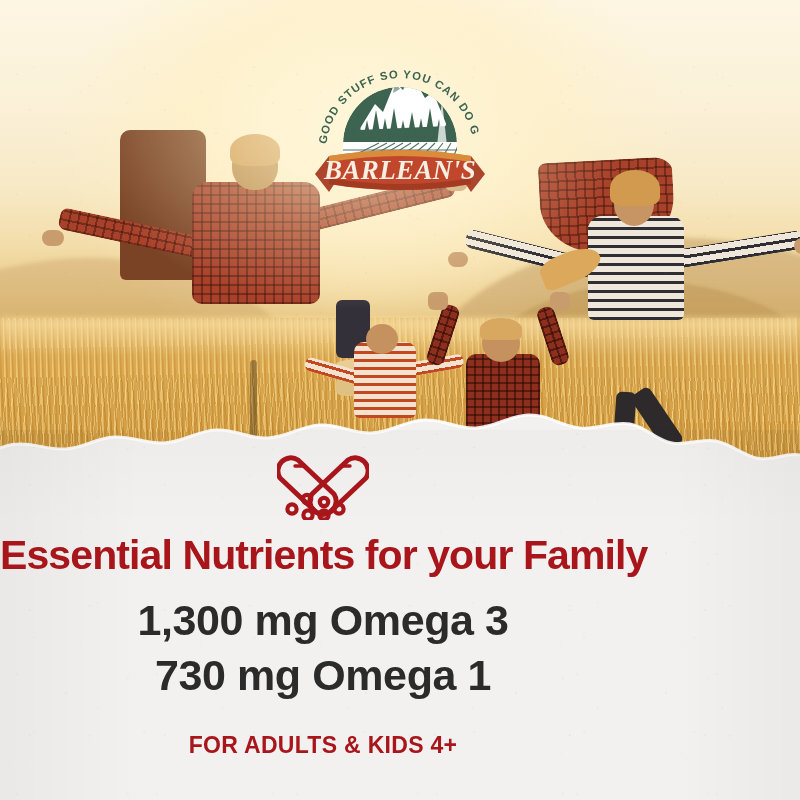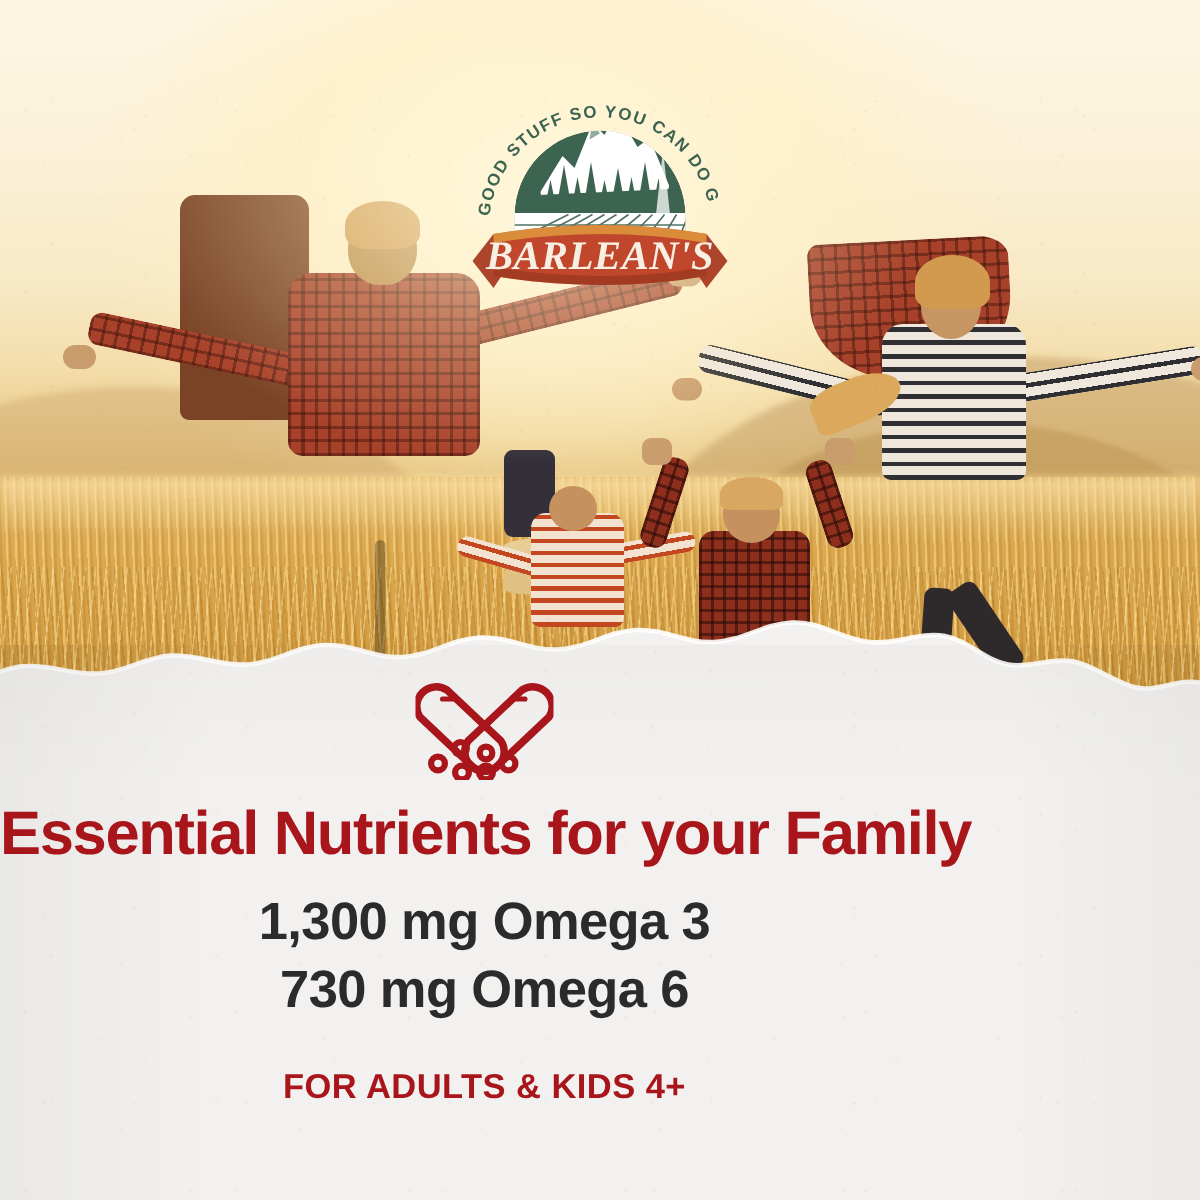--- a/index.html
+++ b/index.html
@@ -241,21 +241,21 @@
     color: #A8151A;
     line-height: 1.06;
     white-space: nowrap;
   }
   .omega-list {
     margin: 16px 0 0;
     list-style: none;
     padding: 0;
   }
   .omega-list li {
-    font-size: 35px;
+    font-size: 43px;
     font-weight: bold;
     color: #2b2b2b;
     line-height: 1.28;
     letter-spacing: -0.4px;
   }
   .footnote {
     margin: 28px 0 16px;
     font-size: 23px;
     font-weight: bold;
     color: #A8151A;
@@ -448,19 +448,19 @@
           <circle cx="31" cy="63" r="4.6"></circle>
           <circle cx="47" cy="63" r="4.6"></circle>
         </g>
       </svg>
     </div>
 
     <h1 class="headline">Essential Nutrients for your Family</h1>
 
     <ul class="omega-list">
       <li>1,300 mg Omega 3</li>
-      <li>730 mg Omega 6</li>
+      <li>730 mg Omega 1</li>
     </ul>
 
     <p class="footnote">FOR ADULTS &amp; KIDS 4+</p>
   </div>
 
 </div>
 
 </body></html>

